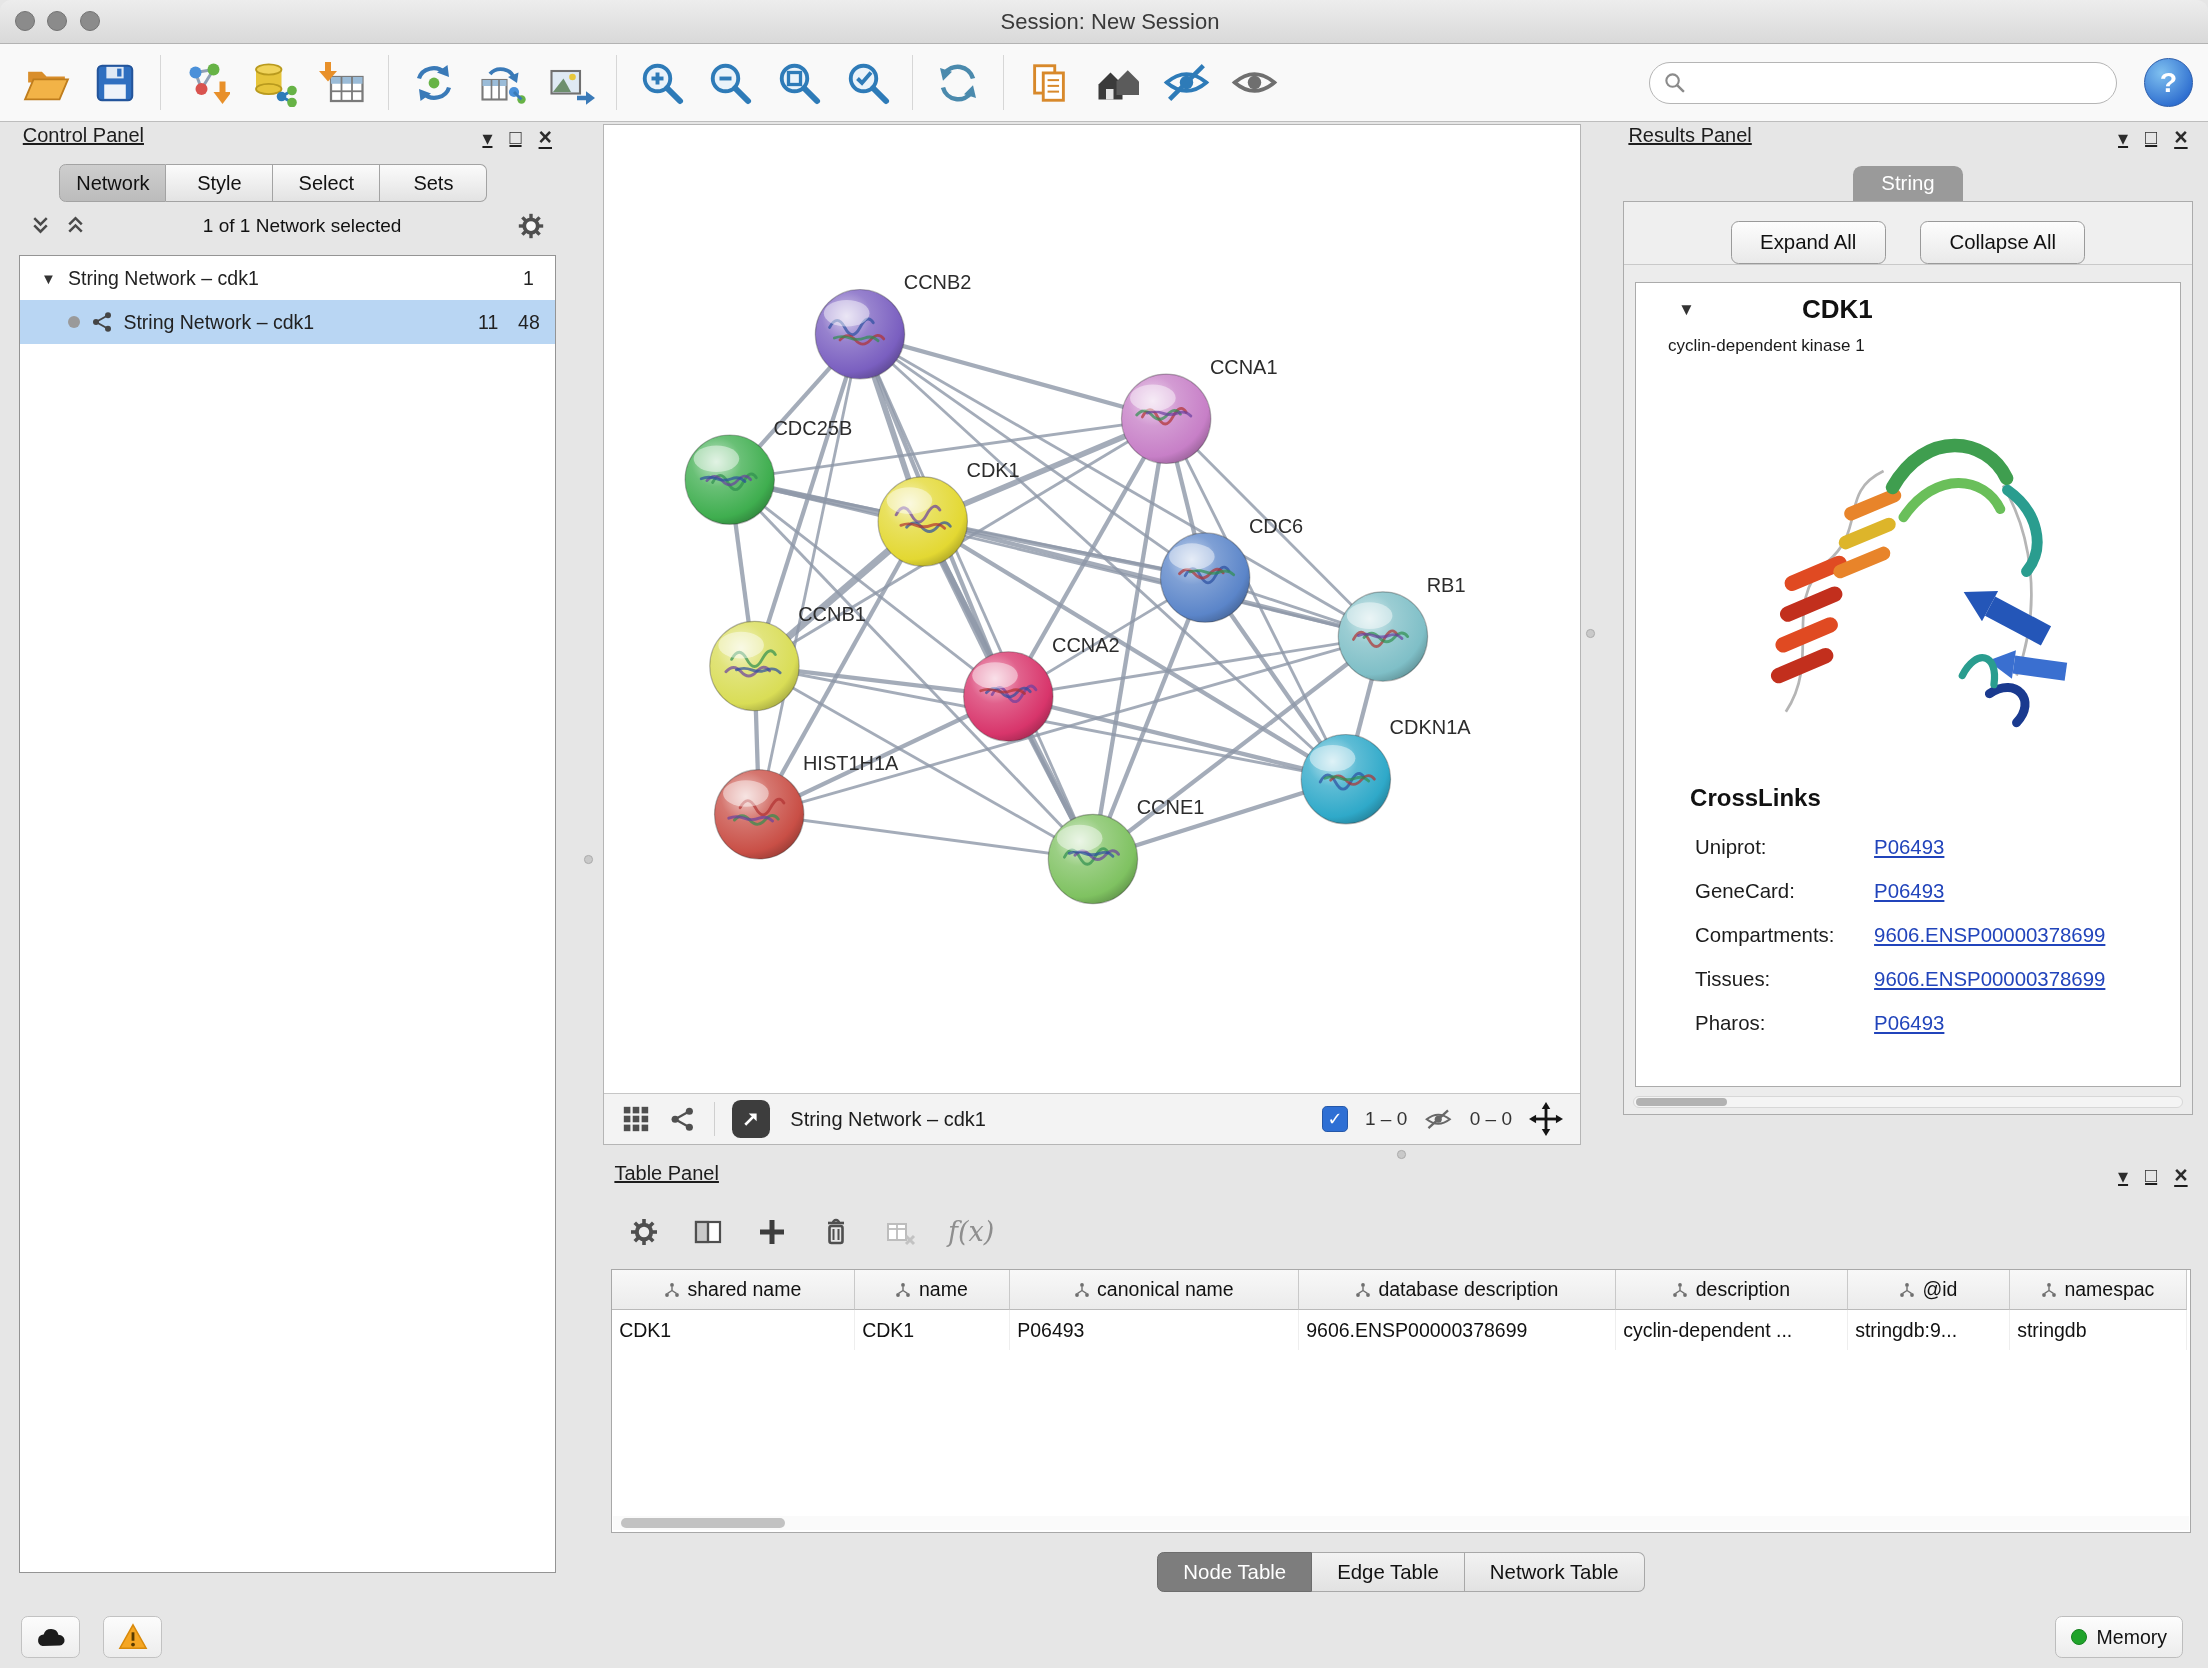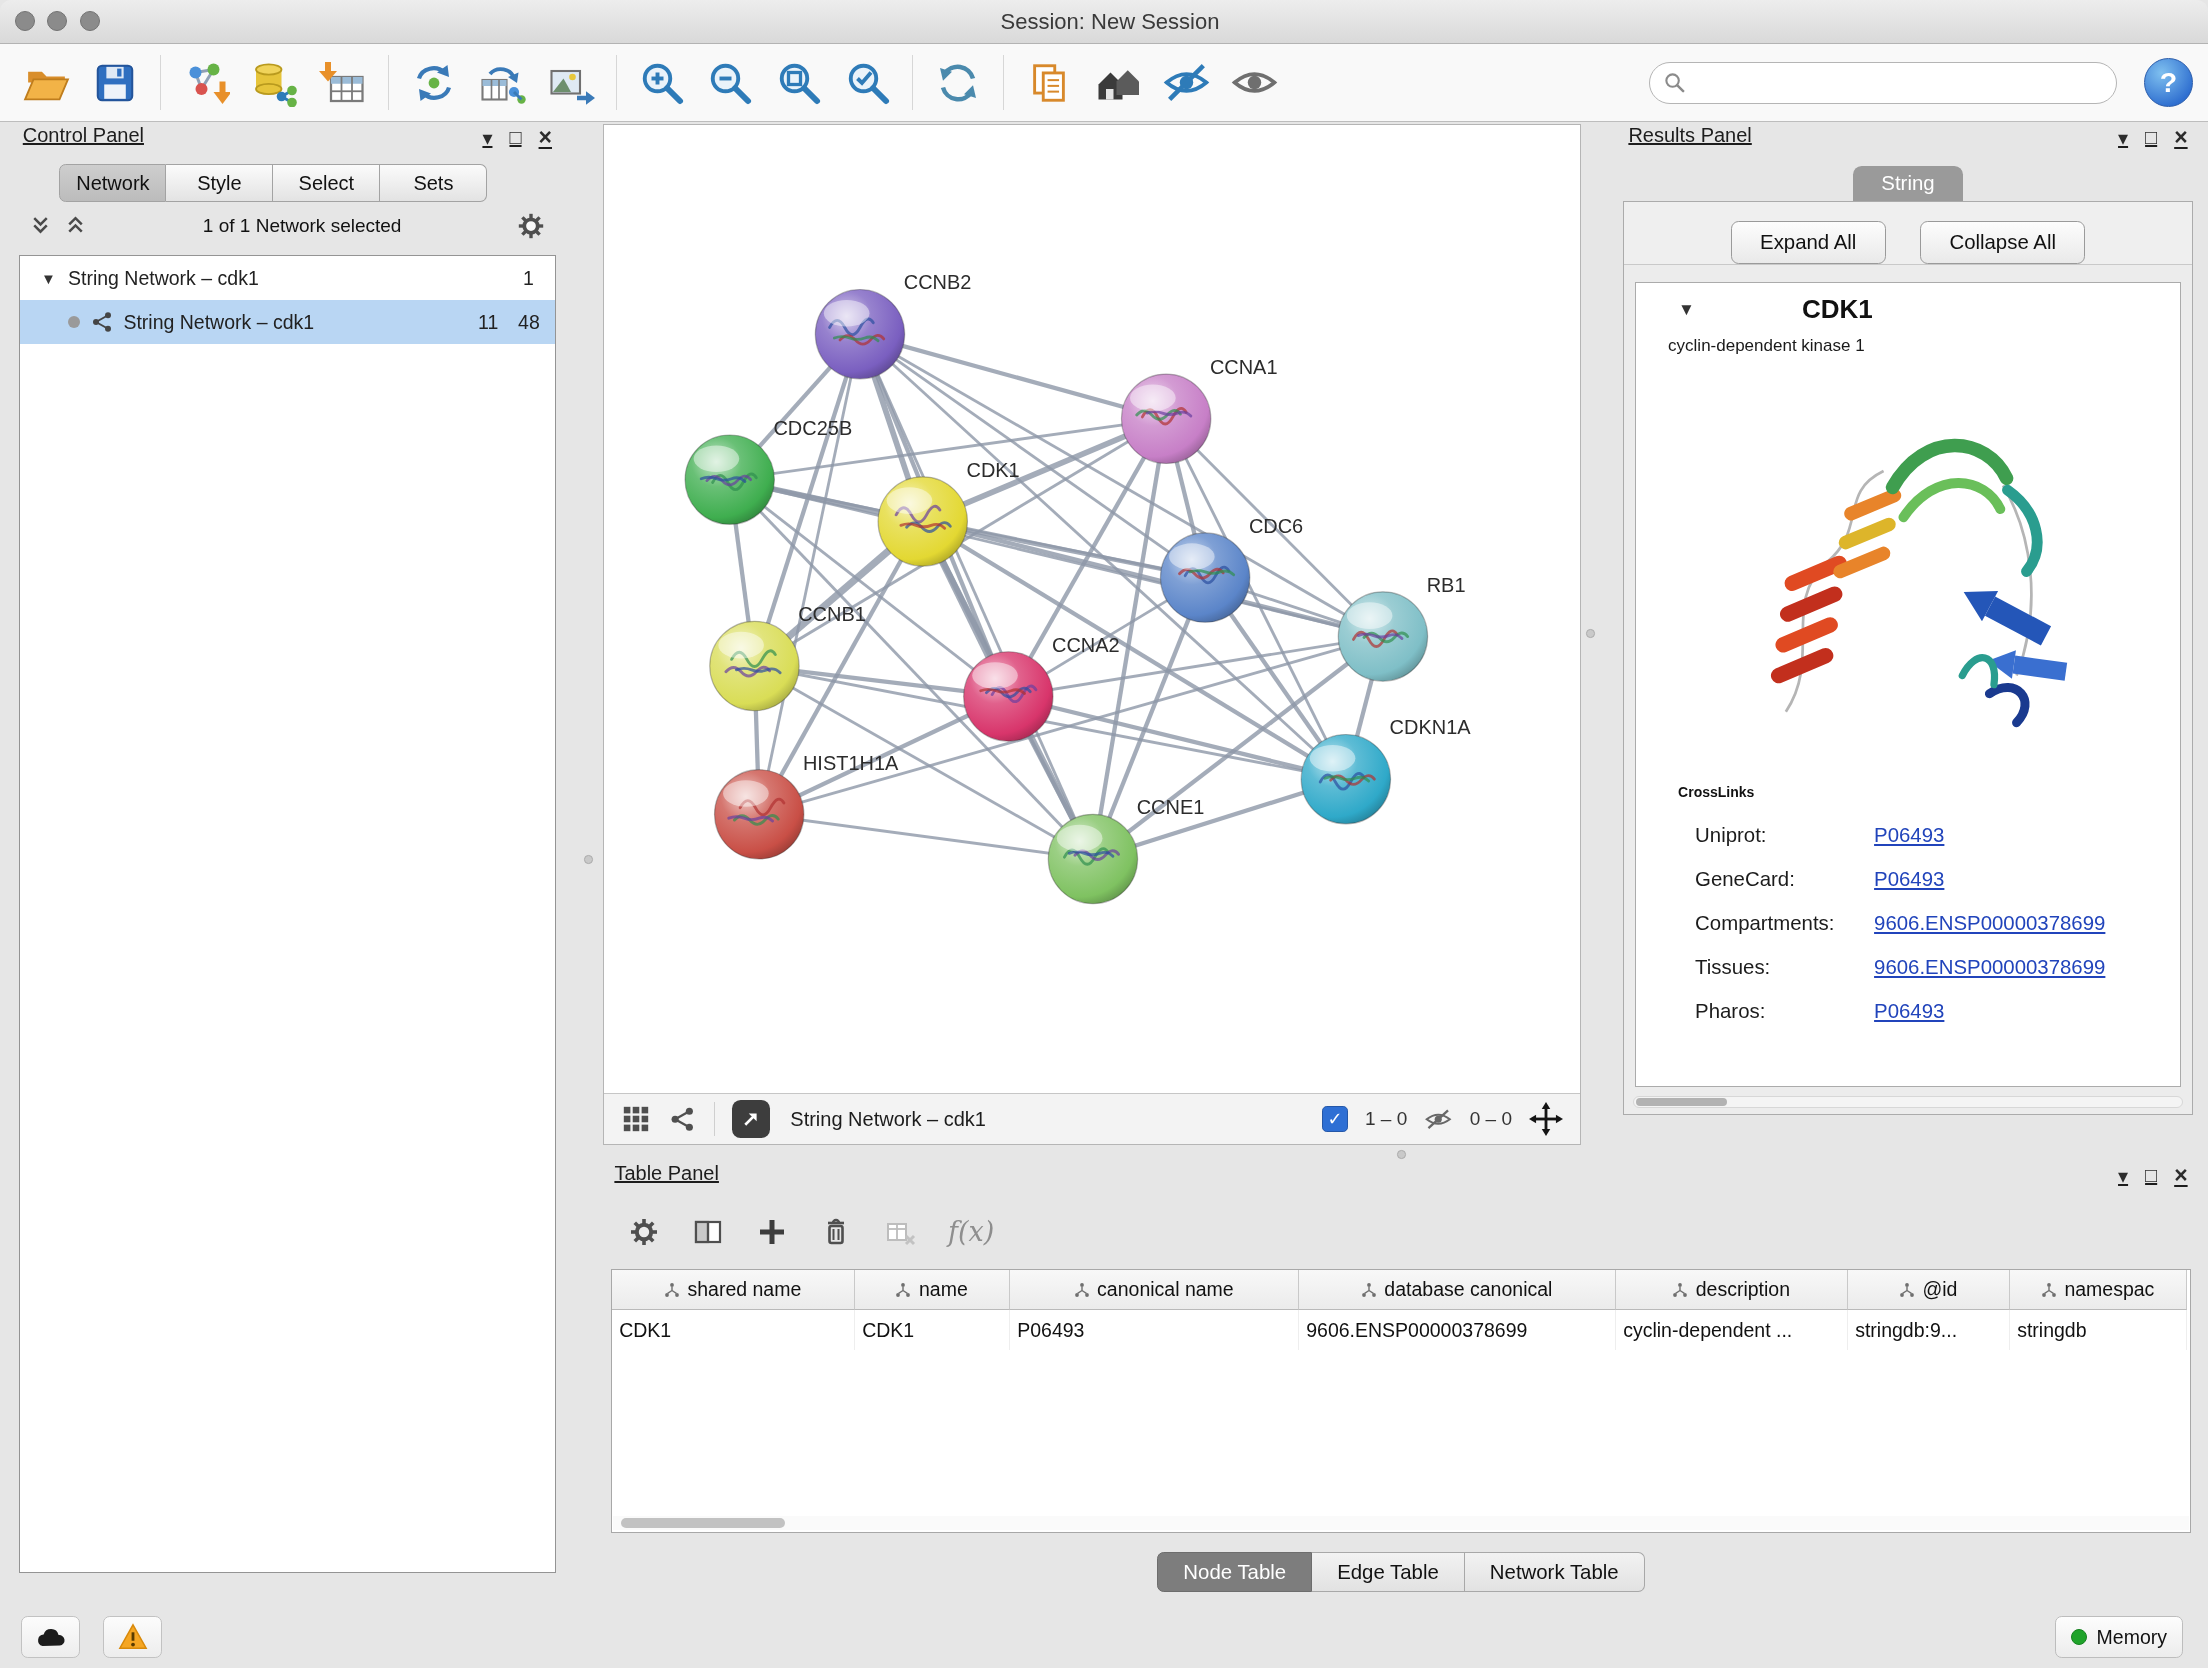--- a/index.html
+++ b/index.html
@@ -73,21 +73,21 @@
   .results-box{position:absolute;left:5.7px;right:5.7px;top:77px;bottom:42px;border:1px solid #ababab;background:#ececec;}
   .rb-buttons{height:63px;border-bottom:1px solid #c9c9c9;display:flex;align-items:flex-end;justify-content:center;gap:34px;background:#efefef;}
   .rbtn{height:43px;padding:0 28.5px;border:1px solid #9a9a9a;border-radius:7.6px;font-size:20.4px;
     background:linear-gradient(#fdfdfd,#e9e9e9);display:flex;align-items:center;color:#111;}
   .gene-box{position:absolute;left:11.4px;right:11.4px;top:80px;bottom:27px;background:#fff;border:1px solid #ababab;overflow:hidden;}
   .gene-head{display:flex;align-items:center;height:53px;padding-left:42px;}
   .gene-head .tri{color:#333;font-size:17px;}
   .gene-symbol{font-size:26px;font-weight:bold;margin-left:107px;color:#111;}
   .gene-desc{padding-left:32px;font-size:17px;color:#1a1a1a;}
   .protein-wrap{display:flex;justify-content:center;margin-top:21px;}
-  .crosslinks-h{padding-left:42px;margin-top:27px;font-size:14px;font-weight:bold;color:#111;}
+  .crosslinks-h{padding-left:54px;margin-top:27px;font-size:24px;font-weight:bold;color:#111;}
   .cl-list{padding:13.3px 0 0 59px;}
   .cl-row{display:flex;height:44px;align-items:center;font-size:20.4px;}
   .cl-label{width:179px;color:#1c1c1c;}
   .cl-value{color:#2144bb;text-decoration:underline;cursor:pointer;}
   .rb-scroll{position:absolute;left:9.5px;right:9.5px;bottom:5.7px;height:12.4px;background:#f4f4f4;border:1px solid #d7d7d7;border-radius:6.7px;}
   .rb-thumb{position:absolute;left:1.9px;top:1.4px;width:91px;height:7.6px;background:#b2b2b2;border-radius:4.8px;}
   
   .table-panel{position:absolute;left:603px;top:1162px;width:1596px;height:438px;}
   .tp-toolbar{display:flex;align-items:center;gap:32px;height:59px;padding:0 25px;}
   .fx{font-family:"DejaVu Serif",serif;font-style:italic;font-size:27px;color:#8e8e8e;}
@@ -786,21 +786,21 @@
           </svg>
           <span>canonical name</span>
         </div>
         <div class="th" style="width: 317px;">
           <svg viewBox="0 0 16 16" width="16" height="16">
             <circle cx="8" cy="3" r="1.9" fill="#6f6f6f"></circle>
             <circle cx="3" cy="13" r="1.9" fill="#6f6f6f"></circle>
             <circle cx="13" cy="13" r="1.9" fill="#6f6f6f"></circle>
             <path d="M8 5 V8.5 M8 8.5 L3.6 11.4 M8 8.5 L12.4 11.4" stroke="#6f6f6f" stroke-width="1.4" fill="none"></path>
           </svg>
-          <span>database canonical</span>
+          <span>database description</span>
         </div>
         <div class="th" style="width: 232px;">
           <svg viewBox="0 0 16 16" width="16" height="16">
             <circle cx="8" cy="3" r="1.9" fill="#6f6f6f"></circle>
             <circle cx="3" cy="13" r="1.9" fill="#6f6f6f"></circle>
             <circle cx="13" cy="13" r="1.9" fill="#6f6f6f"></circle>
             <path d="M8 5 V8.5 M8 8.5 L3.6 11.4 M8 8.5 L12.4 11.4" stroke="#6f6f6f" stroke-width="1.4" fill="none"></path>
           </svg>
           <span>description</span>
         </div>

